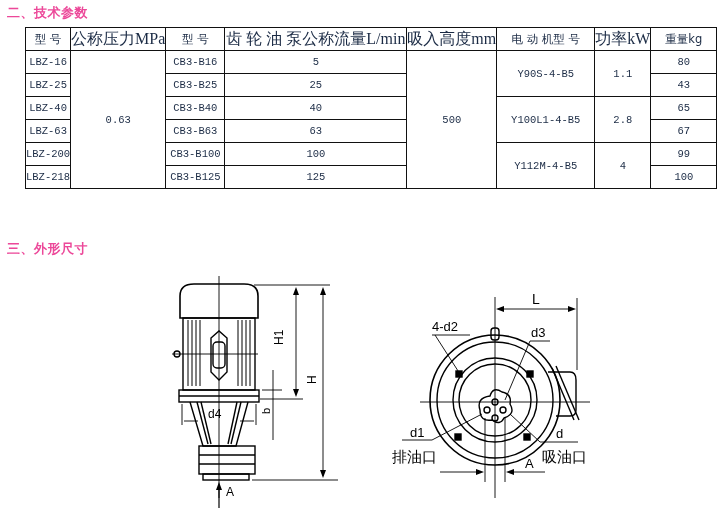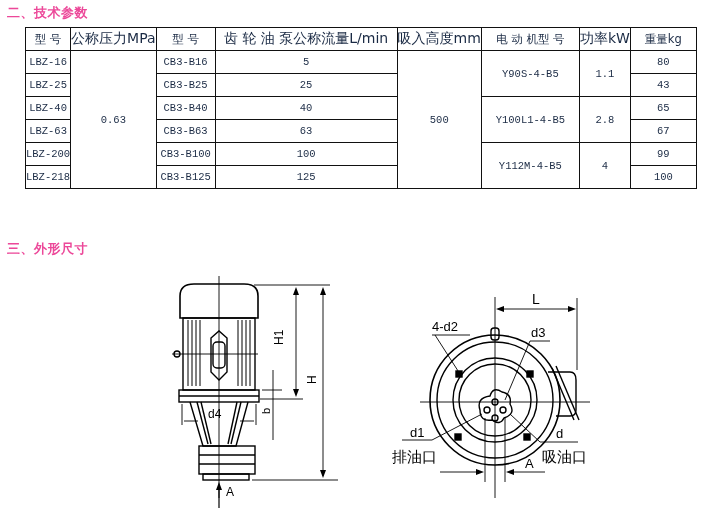--- a/index.html
+++ b/index.html
@@ -6,21 +6,21 @@
   body { width: 720px; height: 510px; position: relative; overflow: hidden;
          font-family: "DejaVu Sans", sans-serif; color: #000; }
   .heading { position: absolute; left: 7px; font-size: 13px; font-weight: bold; color: #ec4899; letter-spacing: 0.5px; }
   #h1 { top: 4px; }
   #h2 { top: 240px; }
   table.spec { position: absolute; left: 25px; top: 27px; border-collapse: collapse;
                font-family: "DejaVu Serif", serif; font-size: 10.5px; }
   table.spec td, table.spec th { border: 1.4px solid #111; text-align: center; vertical-align: middle;
                padding: 0; height: 22px; font-weight: normal; white-space: nowrap; font-family: Liberation Mono, monospace; }
   table.spec th { font-family: "DejaVu Sans", sans-serif; font-size: 11.5px; color: #1a2a44; }
-  table.spec th.small { font-size: 14px; }
+  table.spec th.small { font-size: 16px; font-family: Liberation Serif, serif; }
   td.v { color: #1a2a44; }
   .diagram { position: absolute; left: 0; top: 250px; }
   .lbl { font-family: "Liberation Sans", sans-serif; fill: #000; }
 </style>
 </head>
 <body>
 
 <div id="h1" class="heading">二、技术参数</div>
 
 <table class="spec">

